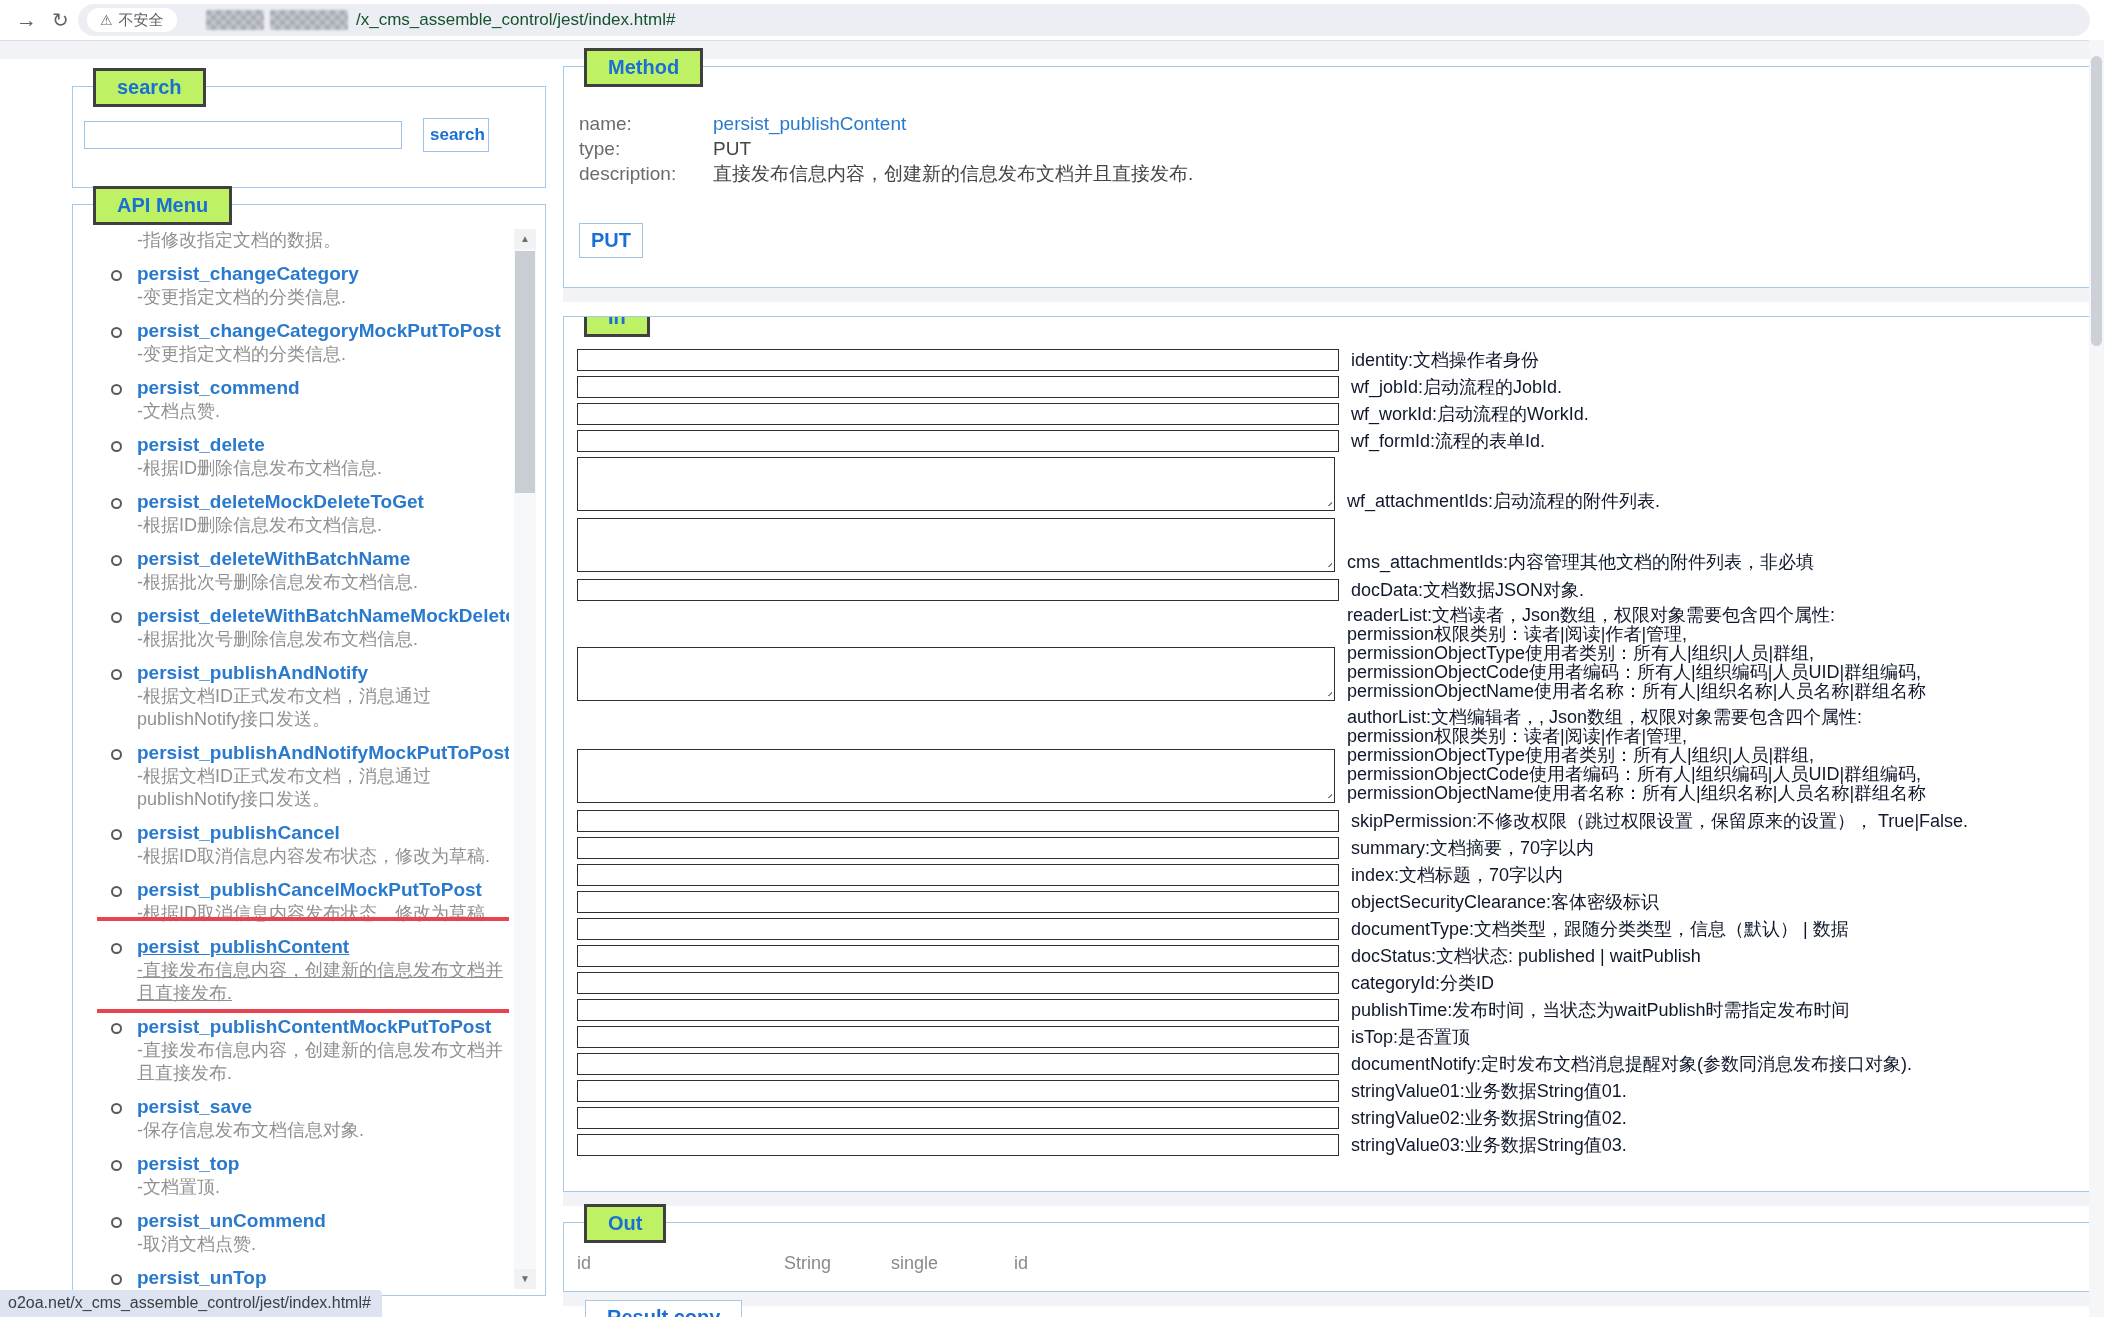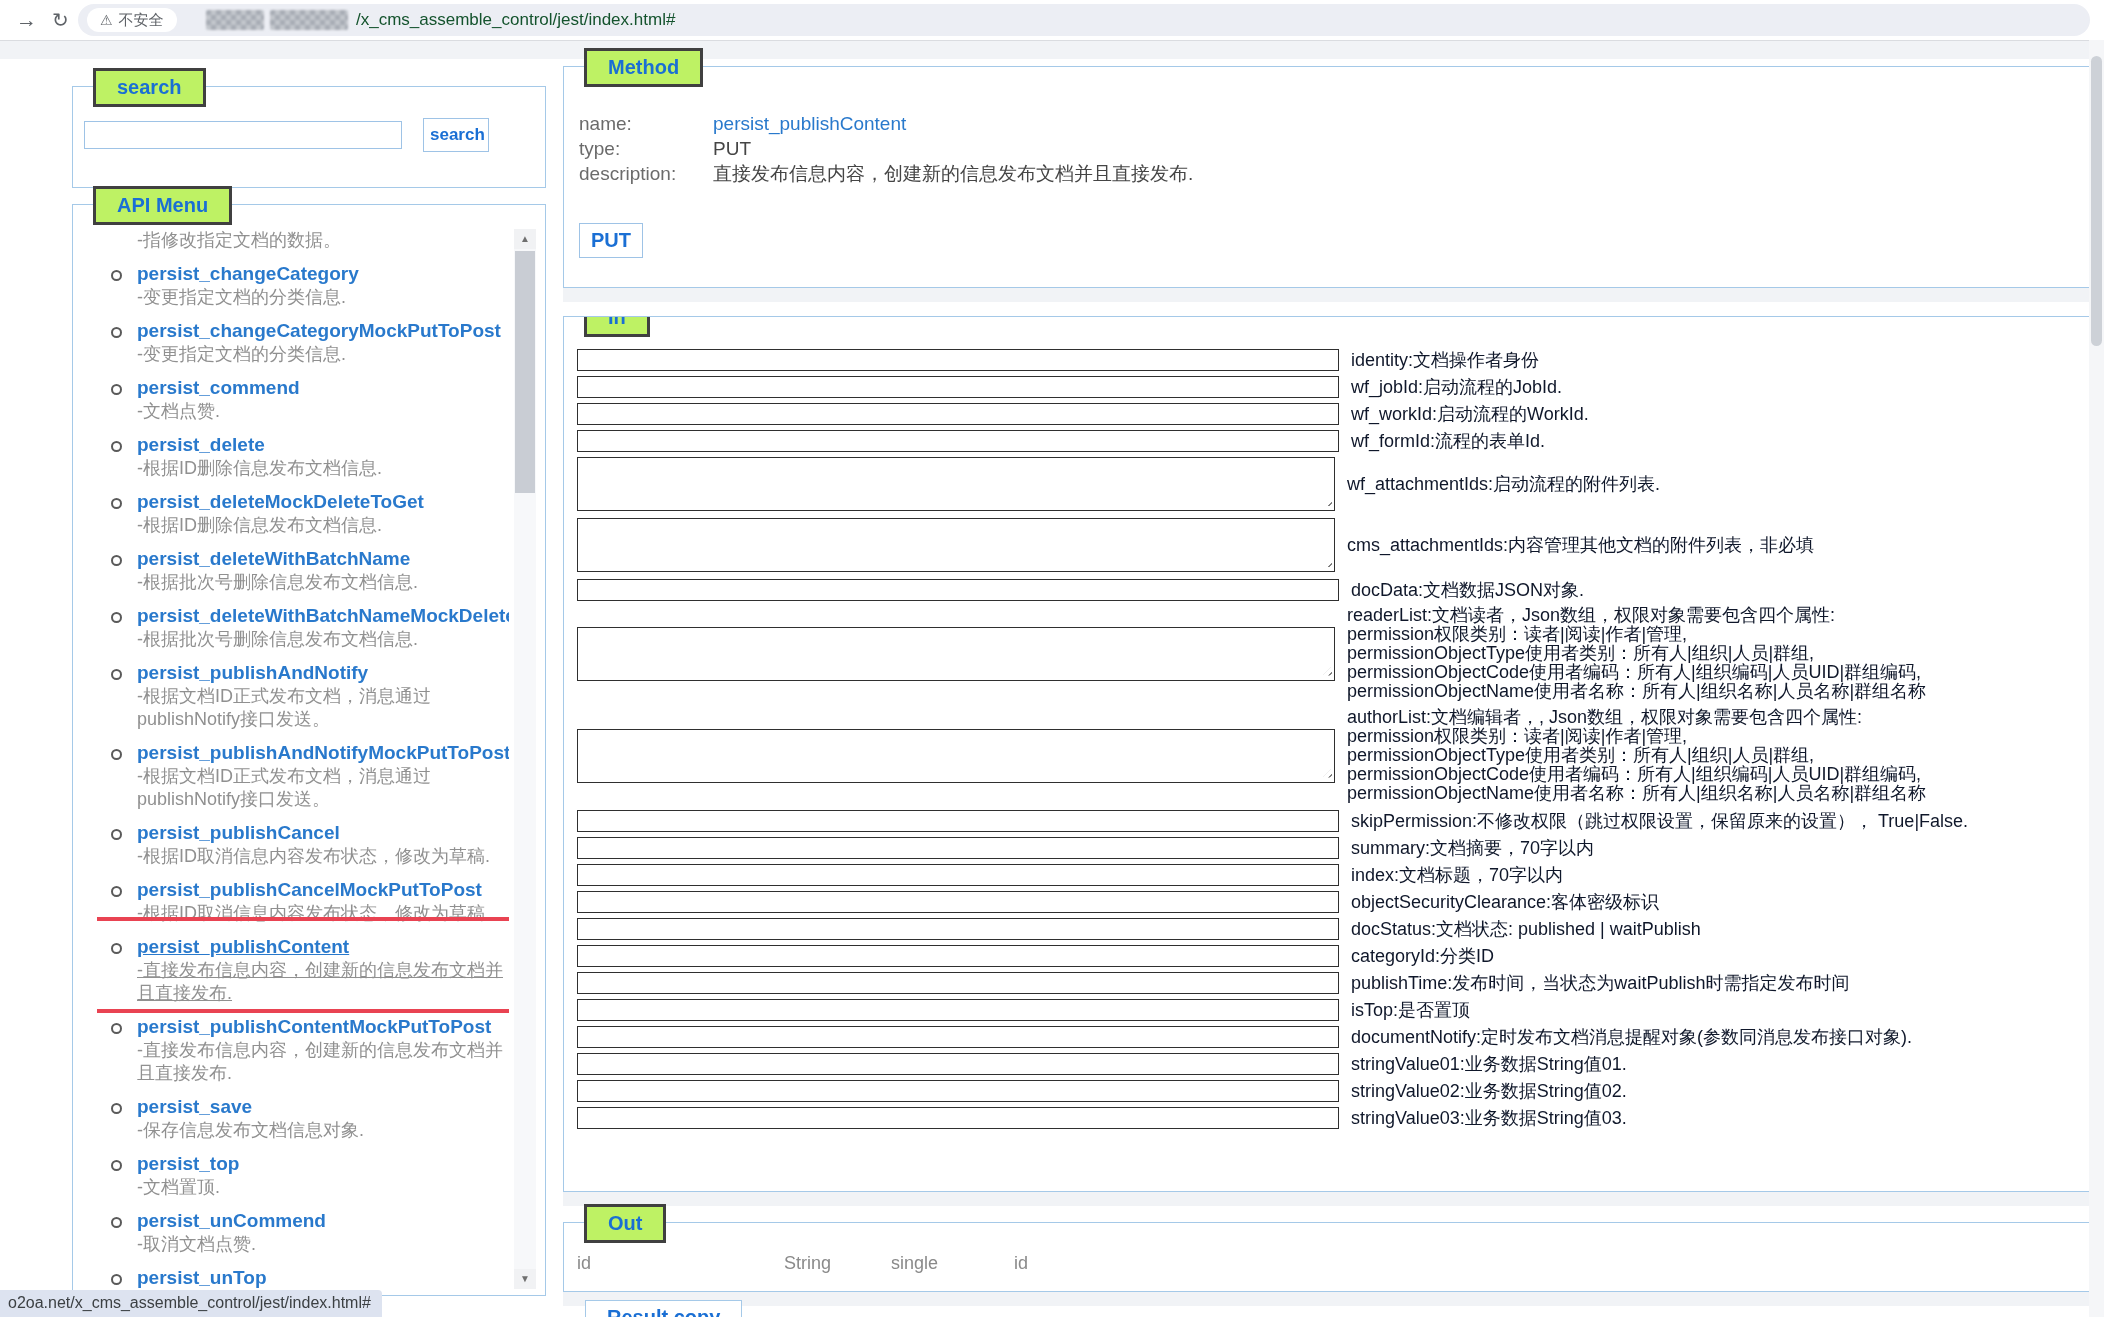--- a/index.html
+++ b/index.html
@@ -60,21 +60,21 @@
   #in-panel{left:563px;top:316px;width:1526px;height:874px;overflow:hidden;}
   #in-fields{position:absolute;left:13px;top:32px;}
   .in-row{display:flex;align-items:center;margin-bottom:5px;}
   .f-input{width:752px;height:20px;border:1.5px solid #2f2f2f;outline:none;font-size:15px;padding:0 4px;}
   .ta-wrap{position:relative;display:inline-block;line-height:0;}
   .f-area{width:752px;height:48px;border:1.5px solid #2f2f2f;outline:none;resize:none;font-size:15px;}
   .ta-wrap::after{content:"";position:absolute;right:3px;bottom:5px;width:9px;height:9px;
     background:repeating-linear-gradient(-45deg,transparent 0 2px,#808080 2px 3.5px,transparent 3.5px 5px);
     clip-path:polygon(100% 0,100% 100%,0 100%);}
   .f-label{margin-left:12px;color:#0f172a;font-size:18px;line-height:19px;}
-  .in-row.taller{margin-bottom:7px;}
+  .in-row.taller{margin-bottom:7px;align-items:flex-end;}
 
   
   #out-panel{left:563px;top:1222px;width:1526px;height:68px;}
   #out-row{position:absolute;left:13px;top:30px;font-size:18px;color:#8a8a8a;display:flex;}
   #out-row .out-col:nth-child(1){width:207px;}
   #out-row .out-col:nth-child(2){width:107px;}
   #out-row .out-col:nth-child(3){width:123px;}
 
   
   #result-legend{position:absolute;left:585px;top:1300px;background:#fff;border:1px solid #a5c9e8;padding:5px 21px;font-size:20px;font-weight:bold;color:#1a6fd4;white-space:nowrap;}
@@ -317,20 +317,26 @@
         </div>
         <div class="in-row">
           <input class="f-input" type="text" style="">
           <div class="f-label">
             <div>objectSecurityClearance:客体密级标识</div>
           </div>
         </div>
         <div class="in-row">
           <input class="f-input" type="text" style="">
           <div class="f-label">
+            <div>documentType:文档类型，跟随分类类型，信息（默认） | 数据</div>
+          </div>
+        </div>
+        <div class="in-row">
+          <input class="f-input" type="text" style="">
+          <div class="f-label">
             <div>docStatus:文档状态: published | waitPublish</div>
           </div>
         </div>
         <div class="in-row">
           <input class="f-input" type="text" style="">
           <div class="f-label">
             <div>categoryId:分类ID</div>
           </div>
         </div>
         <div class="in-row">

